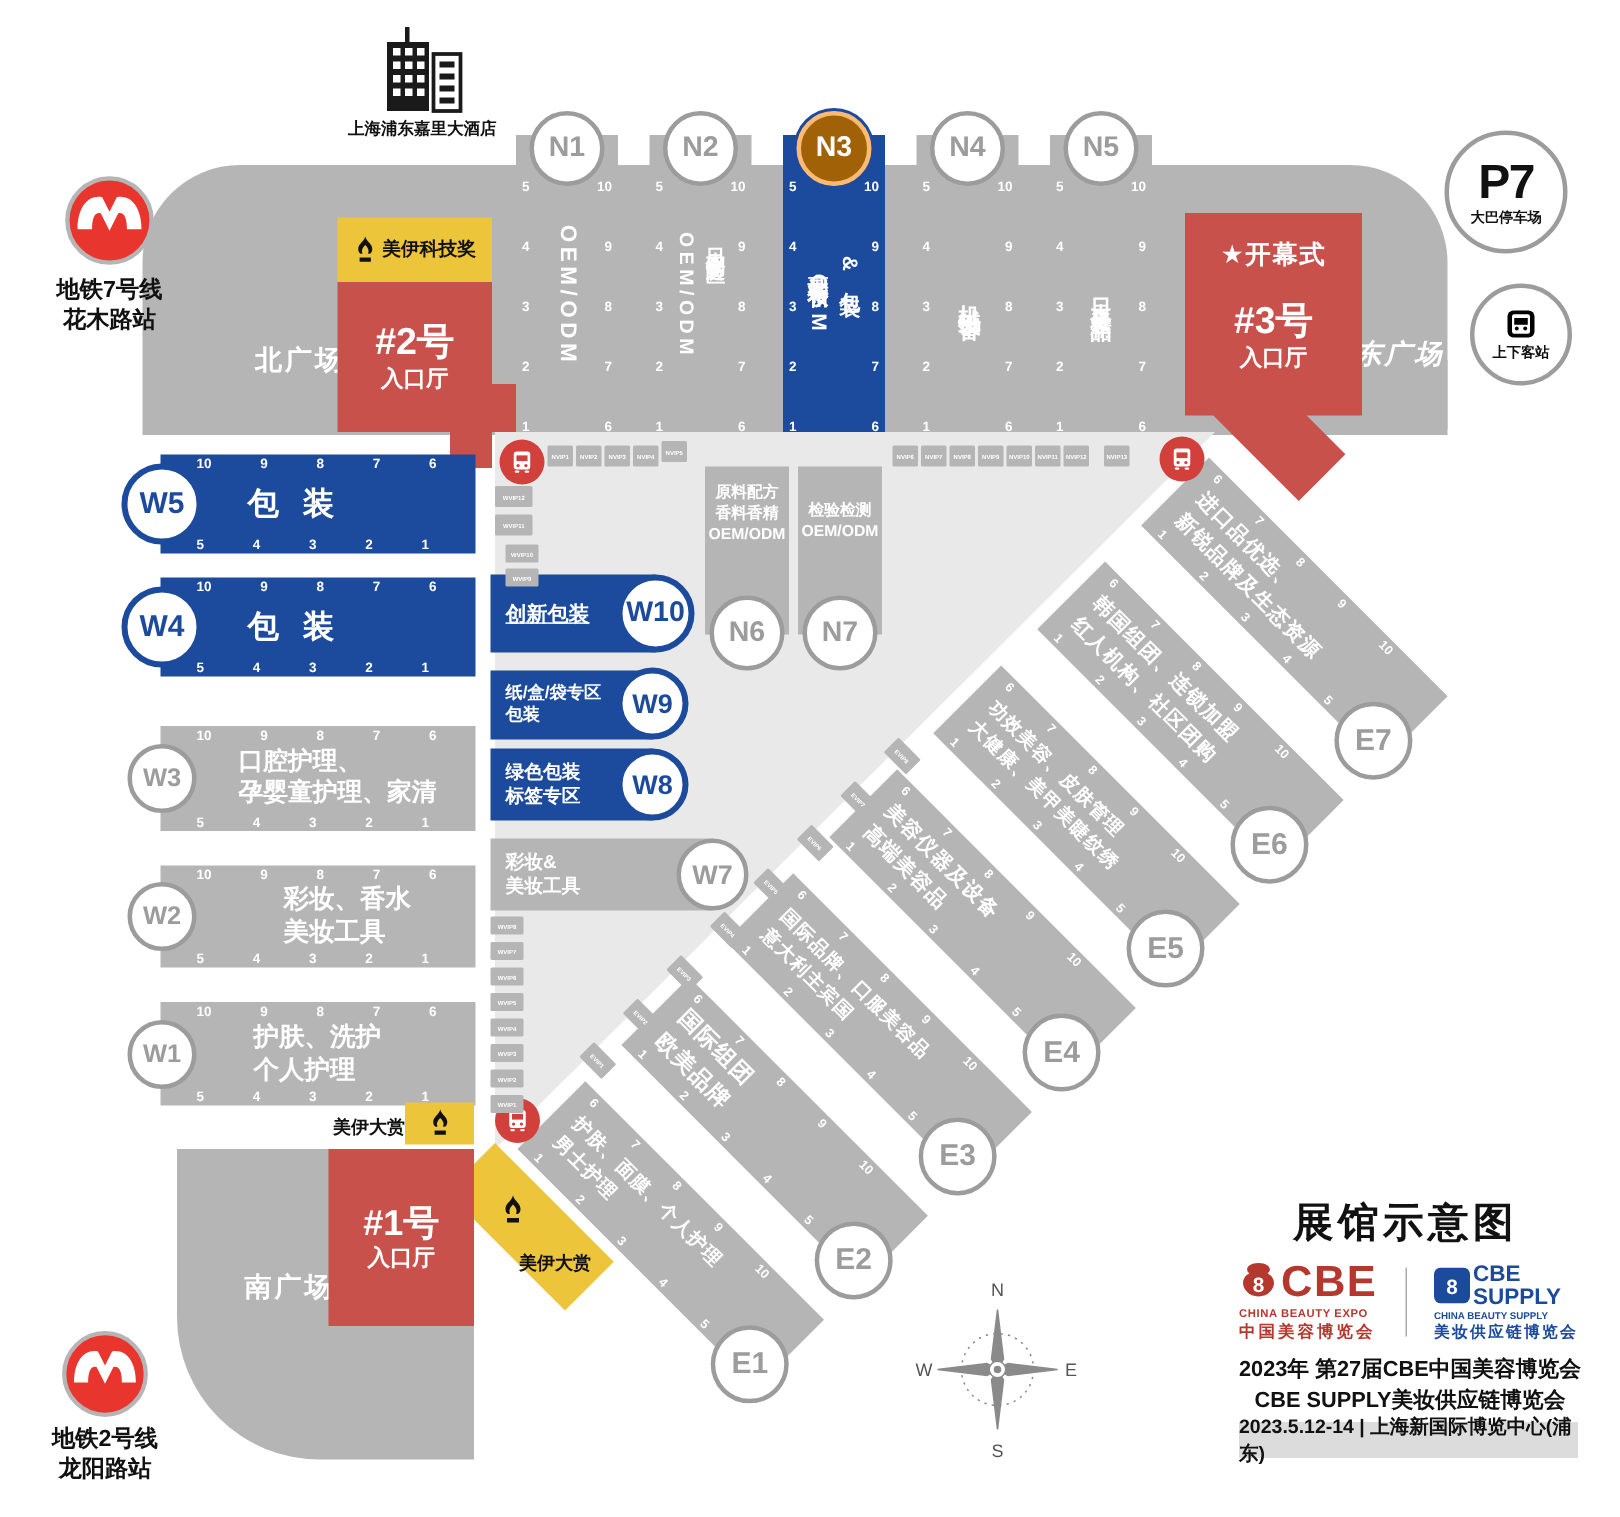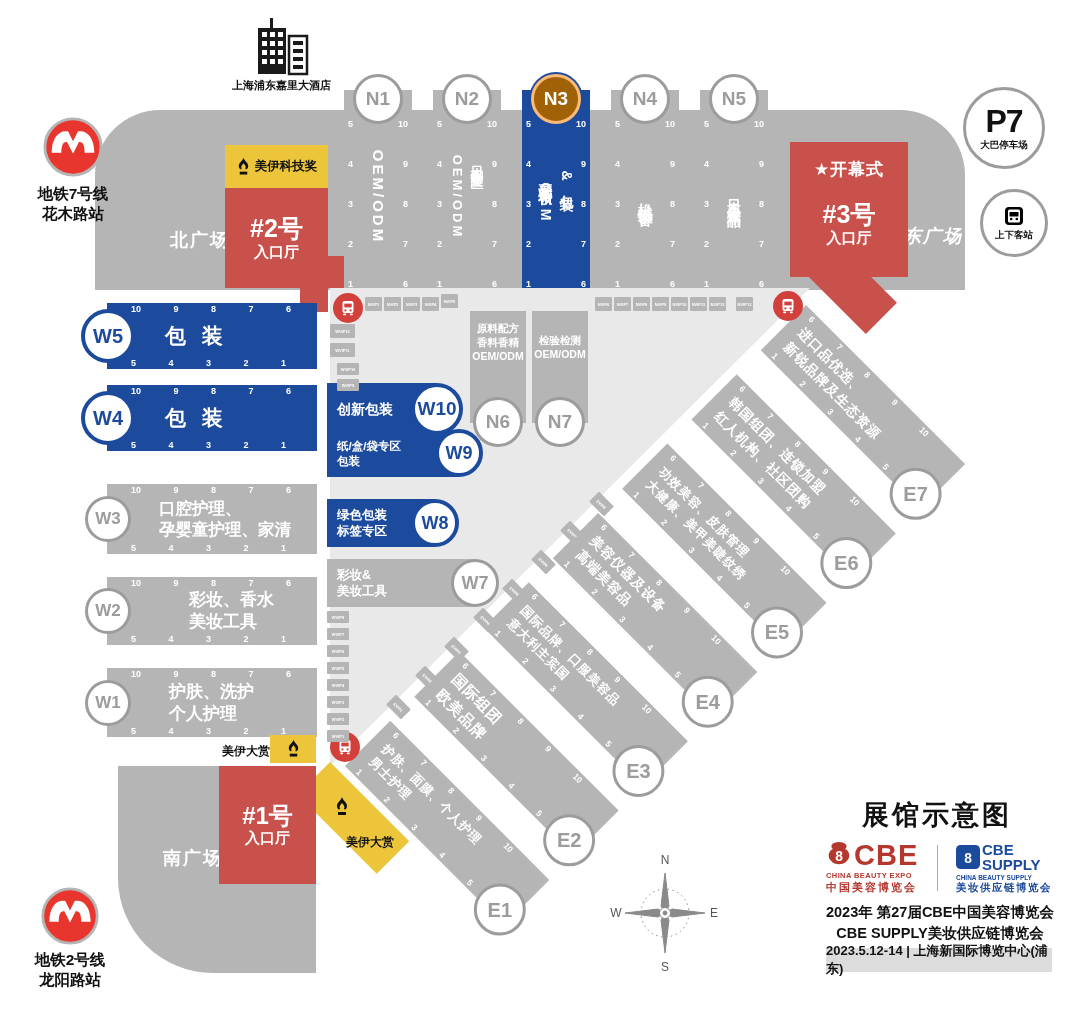--- a/index.html
+++ b/index.html
@@ -327,24 +327,24 @@
   </div>
   <div class="w-hall gray" style="top:668px;height:69px;">
     <div class="wrow wrow-t">10 9 8 7 6</div>
     <div class="wrow wrow-b">5 4 3 2 1</div>
     <div class="w-label" style="font-size:17px;">护肤、洗护
 个人护理</div>
     <div class="circle c-gray w-circle-gray">W1</div>
   </div>
 
   <div class="cw-block blue" style="top:383px;height:52px;width:110px;">
-    <div class="cw-label" style="font-size:14px;">创新包装</div>
+    <div class="cw-label" style="font-size:14px;text-decoration:underline;">创新包装</div>
     <div class="circle c-blue cw-circle" style="width:52px;height:52px;font-size:19px;top:0;">W10</div>
   </div>
-  <div class="cw-block blue" style="top:431px;height:46px;padding-left:24px;">
+  <div class="cw-block blue" style="top:447px;height:46px;">
     <div class="cw-label" style="font-size:11.5px;">纸/盒/袋专区
 包装</div>
     <div class="circle c-blue cw-circle" style="width:48px;height:48px;font-size:18px;top:-2px;right:-24px;">W9</div>
   </div>
   <div class="cw-block blue" style="top:499px;height:48px;">
     <div class="cw-label" style="font-size:12.5px;">绿色包装
 标签专区</div>
     <div class="circle c-blue cw-circle" style="width:48px;height:48px;font-size:18px;top:0;right:-24px;">W8</div>
   </div>
   <div class="cw-block gray" style="top:559px;height:48px;padding-left:40px;">

